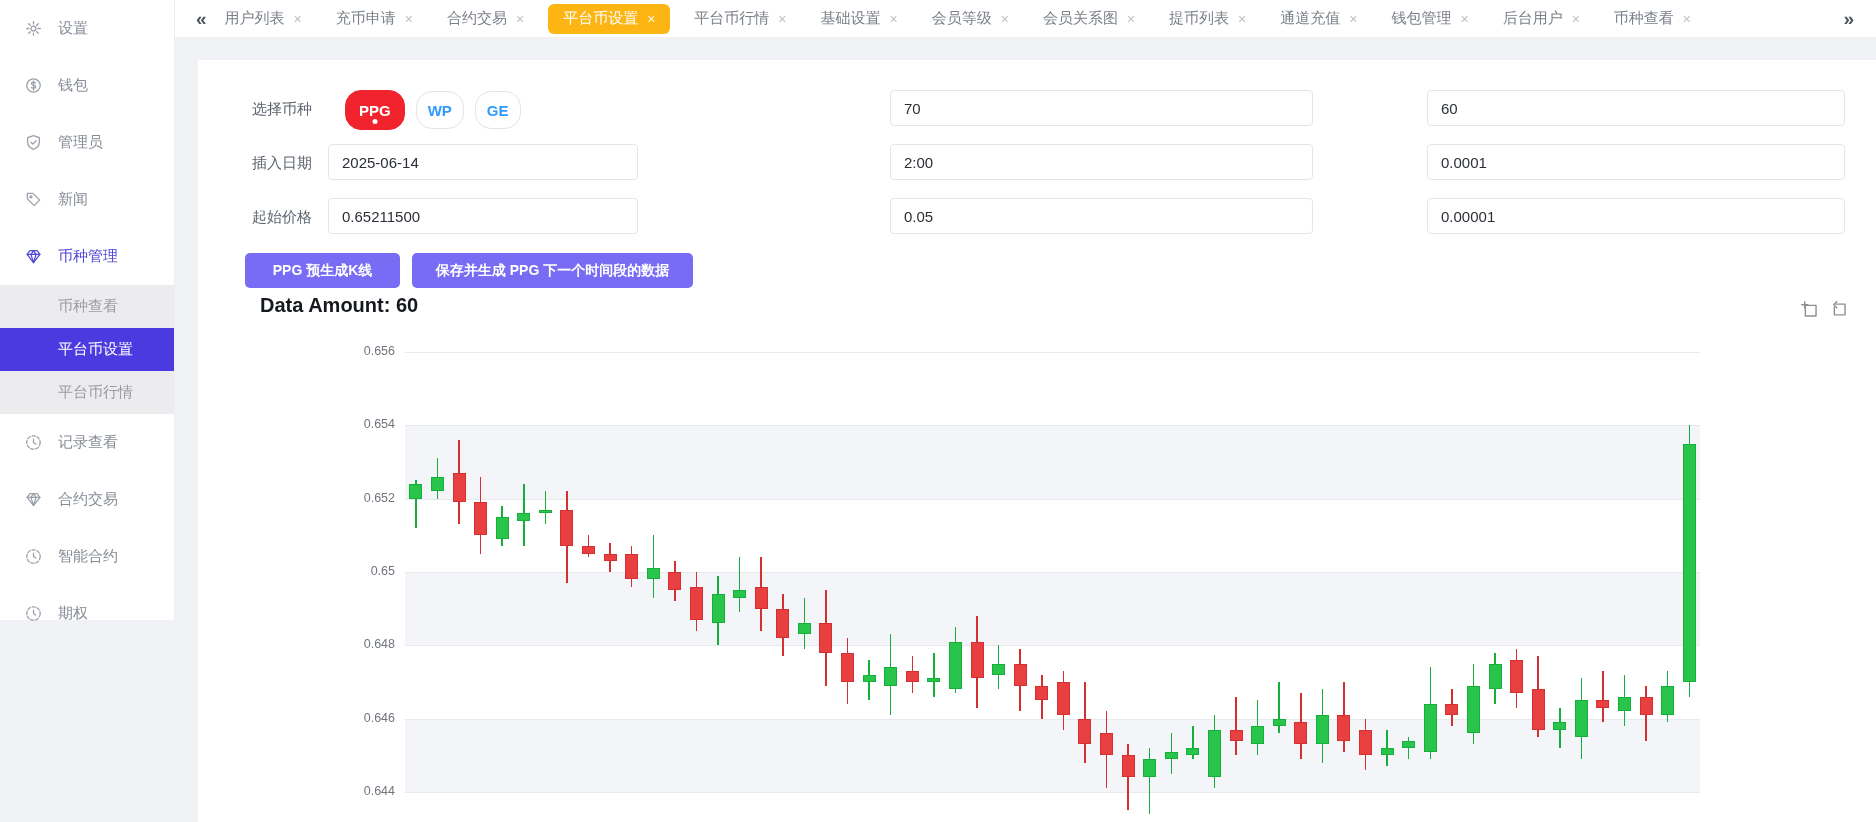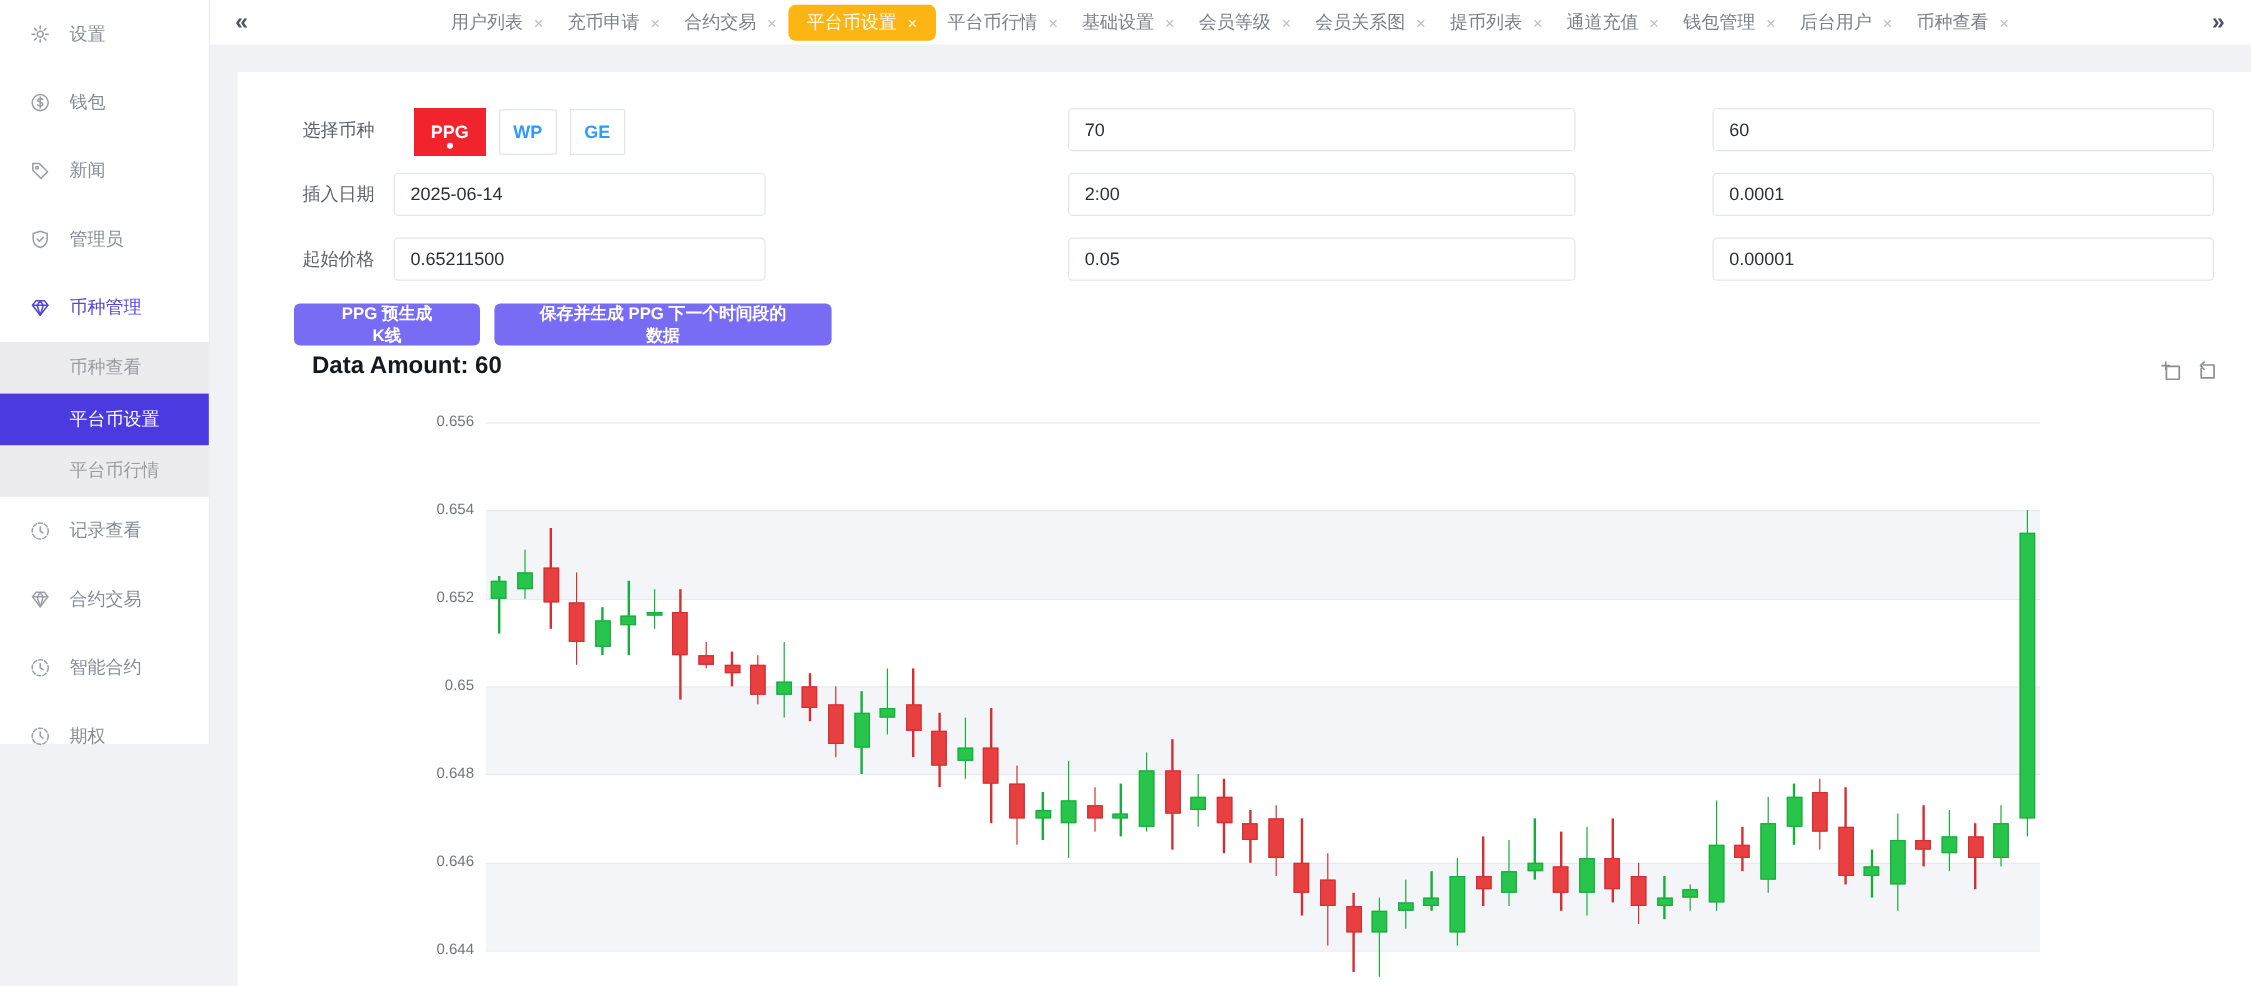--- a/index.html
+++ b/index.html
@@ -15,45 +15,45 @@
   .side-item.active{color:#5347d8;}
   .side-item.active .ic svg{stroke:#5347d8;}
   .side-sub{background:#ececef;}
   .side-sub-item{height:43px;display:flex;align-items:center;padding-left:58px;cursor:pointer;
                  color:#9a9ca4;font-size:15px;}
   .side-sub-item.active{background:#4b3ae0;color:#fff;}
   
   .tabbar{position:absolute;left:174px;top:0;width:1702px;height:37px;background:#fff;
           display:flex;align-items:center;padding:0 14px;box-sizing:border-box;z-index:4;}
   .tab-scroll{font-size:19px;font-weight:bold;color:#4e545c;padding:0 8px;cursor:pointer;user-select:none;}
-  .tabs{flex:1;display:flex;align-items:center;justify-content:center;height:100%;}
+  .tabs{flex:1;display:flex;align-items:center;justify-content:flex-start;height:100%;gap:14px;}
   .tab{display:flex;align-items:center;gap:9px;height:30px;padding:0 10px;border-radius:6px;
        font-size:15px;color:#7b8089;cursor:pointer;white-space:nowrap;}
   .tab .x{font-size:14px;color:#bcc0c8;line-height:1;}
   .tab.active{background:#fcb513;color:#fff;padding:0 15px;}
   .tab.active .x{color:rgba(255,255,255,.9);}
   
   .card{position:absolute;left:198px;top:60px;width:1678px;height:762px;background:#fff;}
   .lbl{position:absolute;height:38px;line-height:38px;font-size:15px;color:#5d646e;text-align:right;}
   .fld{position:absolute;height:36px;border:1px solid #e2e6ec;border-radius:4px;box-sizing:border-box;
        font-size:15px;color:#2b2f36;padding:0 13px;font-family:"Liberation Sans",sans-serif;background:#fff;width:100%;}
   .fwrap{position:absolute;}
   .lbl.c1{left:0;width:114px;}   .fwrap.c1{left:130px;width:310px;}
   .lbl.c2{left:697px;width:180px;} .fwrap.c2{left:692px;width:423px;}
   .lbl.c3{left:1232px;width:180px;}.fwrap.c3{left:1229px;width:418px;}
   .r1{top:30px;} .r2{top:84px;} .r3{top:138px;}
   .coin-group{position:absolute;left:147px;top:30px;display:flex;gap:11px;align-items:center;}
-  .coin-btn{position:relative;height:38px;min-width:38px;padding:0 11px;border-radius:0;border:1px solid #e0e5ea;
+  .coin-btn{position:relative;height:38px;min-width:38px;padding:0 11px;border-radius:16px;border:1px solid #e0e5ea;
             background:#fff;color:#2f9bff;font-size:15px;font-weight:bold;cursor:pointer;
             display:flex;align-items:center;justify-content:center;font-family:"Liberation Sans",sans-serif;}
   .coin-btn.active{background:#f1232c;border-color:#f1232c;color:#fff;height:40px;padding:0 13px;}
   .coin-btn .dot{position:absolute;bottom:5px;left:50%;transform:translateX(-50%);
                  width:5px;height:5px;border-radius:50%;background:#fff;}
   .act-btn{position:absolute;top:193px;height:35px;border:none;border-radius:5px;background:#776cf3;color:#fff;
-           font-size:14px;font-weight:bold;cursor:pointer;padding:0 36px;font-family:"Liberation Sans",sans-serif;}
+           font-size:14px;font-weight:bold;cursor:pointer;padding:0 22px;font-family:"Liberation Sans",sans-serif;}
   .act-btn.b1{left:47px;width:155px;}
   .act-btn.b2{left:214px;width:281px;}
   .data-amount{position:absolute;left:62px;top:234px;font-size:20px;font-weight:bold;color:#15181d;}
   
   .toolbox{position:absolute;top:240px;right:28px;display:flex;gap:10px;}
   .toolbox .tbi{width:19px;height:19px;cursor:pointer;}
   .toolbox svg{width:19px;height:19px;stroke:#8c9096;fill:none;stroke-width:1.2;stroke-linecap:round;stroke-linejoin:round;}
   .chart-layer{position:absolute;left:0;top:0;width:100%;height:100%;}
   .band{position:absolute;}
   .gline{position:absolute;height:1px;background:#e8e9ec;}
@@ -76,31 +76,31 @@
       </div>
       <div class="side-item">
         <span class="ic"><svg viewBox="0 0 16 16">
             <circle cx="8" cy="8" r="6.3"></circle>
             <path d="M10 5.6c-.6-.9-3.9-1.2-3.9.7 0 1.9 4 1 4 2.9 0 1.8-3.4 1.6-4.1.6M8 3.7v8.6"></path>
           </svg></span>
         <span>钱包</span>
       </div>
       <div class="side-item">
         <span class="ic"><svg viewBox="0 0 16 16">
+            <path d="M8 1.6l5.5 1.8v4.4c0 3.6-2.8 5.6-5.5 6.6-2.7-1-5.5-3-5.5-6.6V3.4z"></path>
+            <path d="M5.6 7.7l1.8 1.8 3-3.1"></path>
+          </svg></span>
+        <span>管理员</span>
+      </div>
+      <div class="side-item">
+        <span class="ic"><svg viewBox="0 0 16 16">
             <path d="M2.2 2.2h5.2l6.4 6.4-5.2 5.2-6.4-6.4z"></path>
             <circle cx="5.5" cy="5.5" r="1"></circle>
           </svg></span>
         <span>新闻</span>
-      </div>
-      <div class="side-item">
-        <span class="ic"><svg viewBox="0 0 16 16">
-            <path d="M8 1.6l5.5 1.8v4.4c0 3.6-2.8 5.6-5.5 6.6-2.7-1-5.5-3-5.5-6.6V3.4z"></path>
-            <path d="M5.6 7.7l1.8 1.8 3-3.1"></path>
-          </svg></span>
-        <span>管理员</span>
       </div>
       <div class="side-item active">
         <span class="ic"><svg viewBox="0 0 16 16">
             <path d="M4.7 2.4h6.6L14 6l-6 7.8L2 6z"></path>
             <path d="M2 6h12M8 13.8 5.6 6l2.4-3.4L10.4 6z"></path>
           </svg></span>
         <span>币种管理</span>
       </div>
       <div class="side-sub">
         <div class="side-sub-item">币种查看</div>

